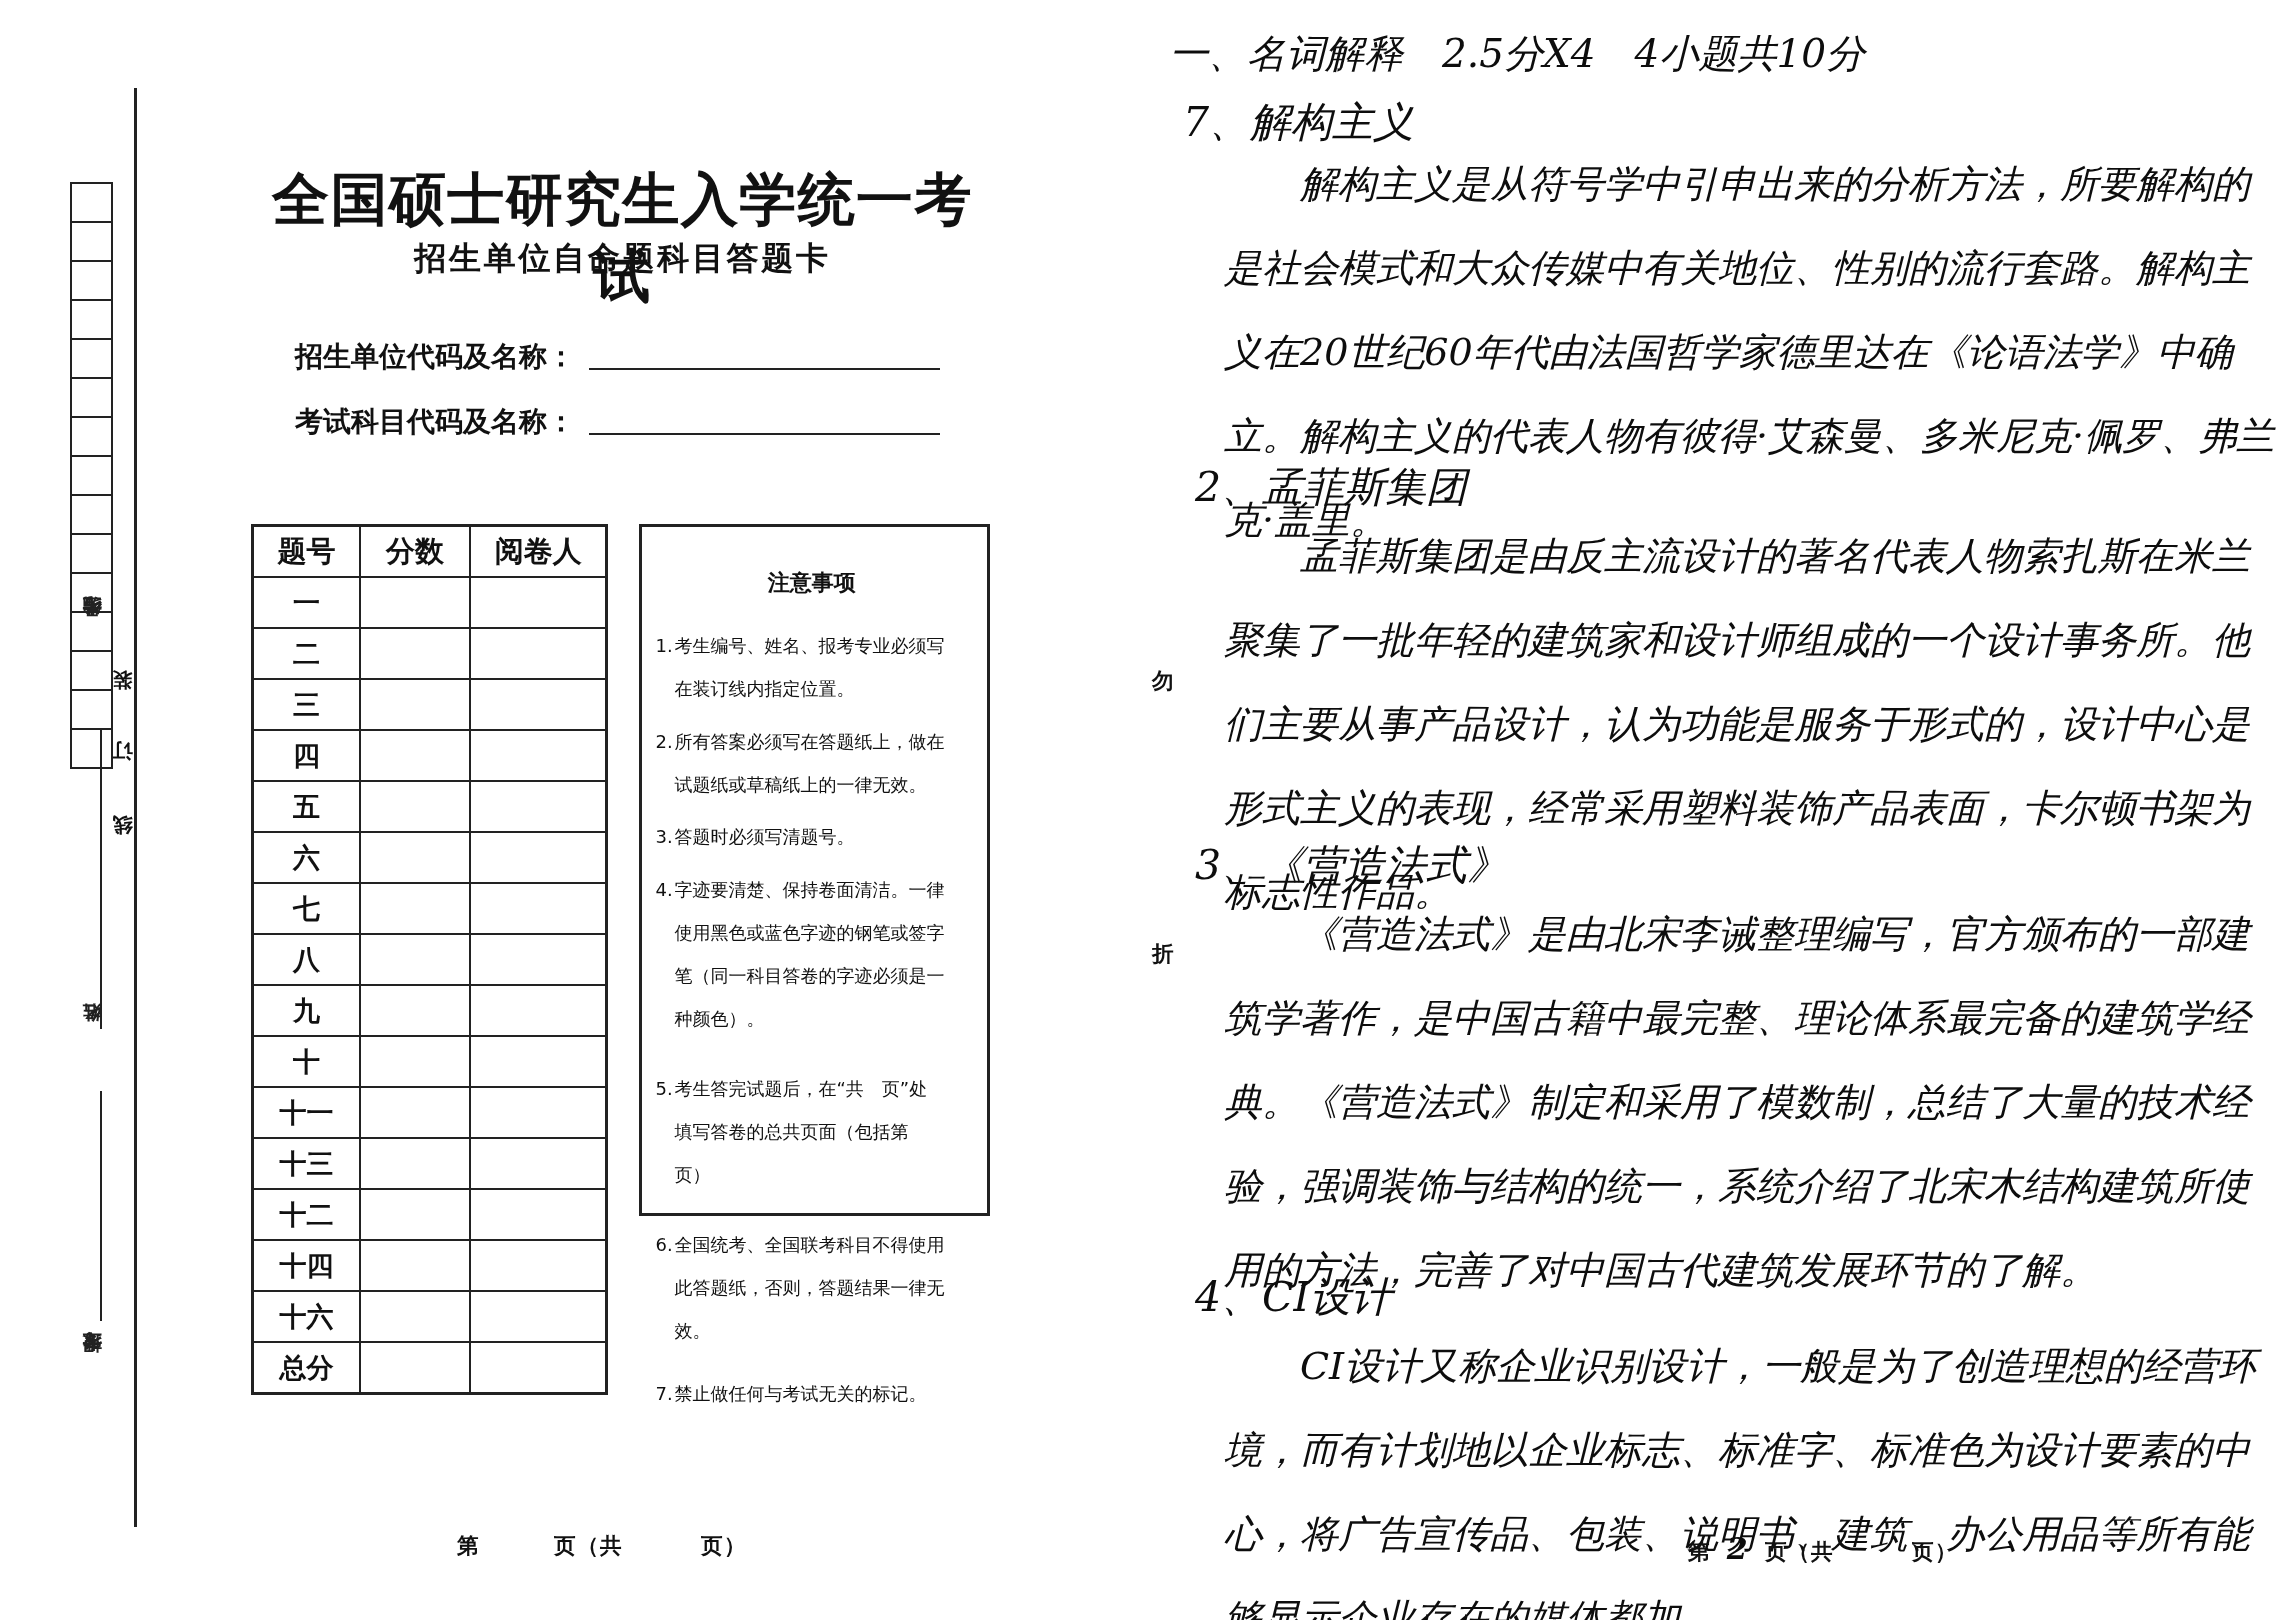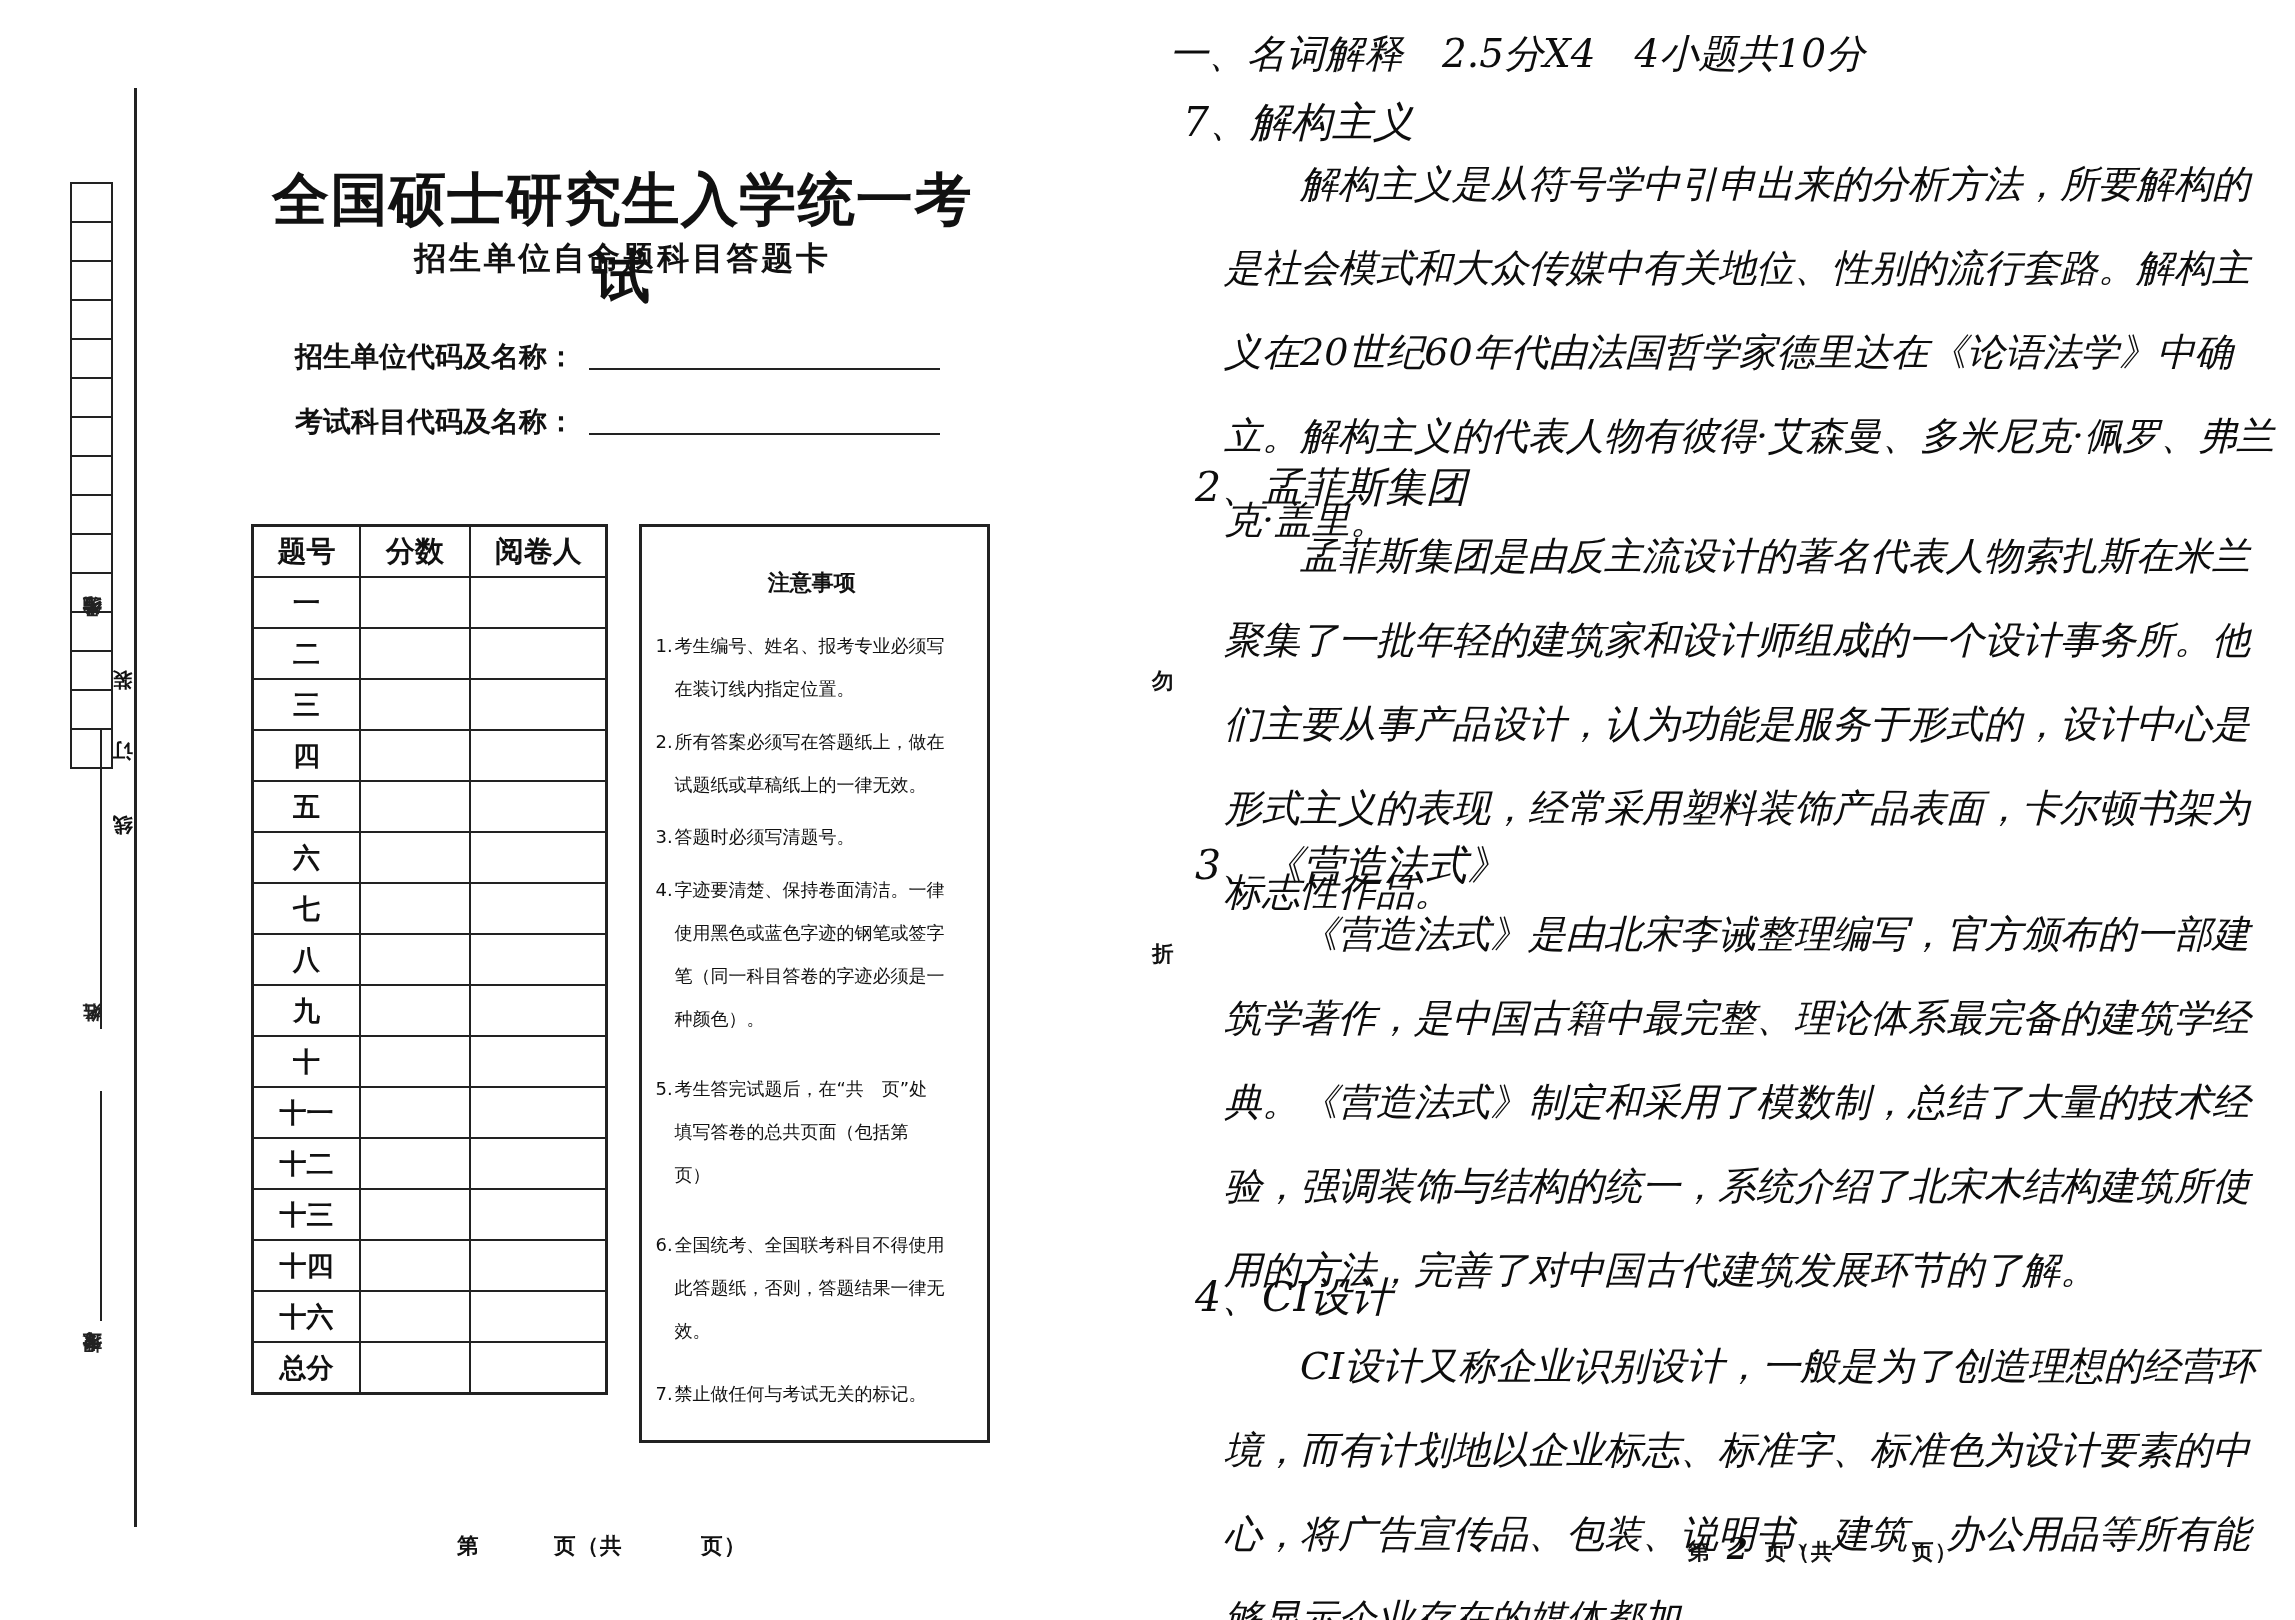--- a/index.html
+++ b/index.html
@@ -20,21 +20,21 @@
   .subtitle { left: 251px; top: 237px; width: 743px; text-align: center;
               font-weight: bold; font-size: 32px; letter-spacing: 2.7px; }
   .field { left: 295px; font-size: 28px; font-weight: bold; display: flex; }
   .field .blank { display: inline-block; width: 351px; border-bottom: 2.7px solid #222; margin-left: 13.5px; height: 30px; }
 
   table.score { left: 251px; top: 524px; width: 357px; border-collapse: collapse; border: 3.4px solid #222; }
   table.score th, table.score td { border: 2px solid #222; height: 49px; text-align: center; font-size: 27px; font-weight: bold; padding: 0; }
   table.score th { font-size: 29px; }
   table.score col.c1 { width: 108px; } table.score col.c2 { width: 111px; } table.score col.c3 { width: 137px; }
 
-  .notice { left: 639px; top: 524px; width: 351px; height: 919px; border: 3.4px solid #222; box-sizing: border-box; padding: 41px 19px 0 13.5px; }
+  .notice { left: 639px; top: 524px; width: 351px; height: 692px; border: 3.4px solid #222; box-sizing: border-box; padding: 41px 19px 0 13.5px; }
   .notice h3 { margin: 0 0 26px 0; text-align: center; font-size: 22px; font-weight: bold; }
   .notice .item { font-size: 18px; line-height: 43px; margin-bottom: 9.5px; }
   .notice .item .num { display: inline-block; width: 19px; }
   .notice .item .line { display: block; padding-left: 19px; }
   .notice .item .line:first-child { padding-left: 0; }
 
   .footer { font-size: 21.6px; font-weight: bold; letter-spacing: 1.4px; white-space: pre; }
 
   
   .hw { font-family: "DejaVu Serif", "Liberation Serif", serif; font-style: italic; color: #0d0d0d; }
@@ -153,26 +153,26 @@
         <td>十</td>
         <td></td>
         <td></td>
       </tr>
       <tr>
         <td>十一</td>
         <td></td>
         <td></td>
       </tr>
       <tr>
+        <td>十三</td>
+        <td></td>
+        <td></td>
+      </tr>
+      <tr>
         <td>十二</td>
-        <td></td>
-        <td></td>
-      </tr>
-      <tr>
-        <td>十三</td>
         <td></td>
         <td></td>
       </tr>
       <tr>
         <td>十四</td>
         <td></td>
         <td></td>
       </tr>
       <tr>
         <td>十六</td>

